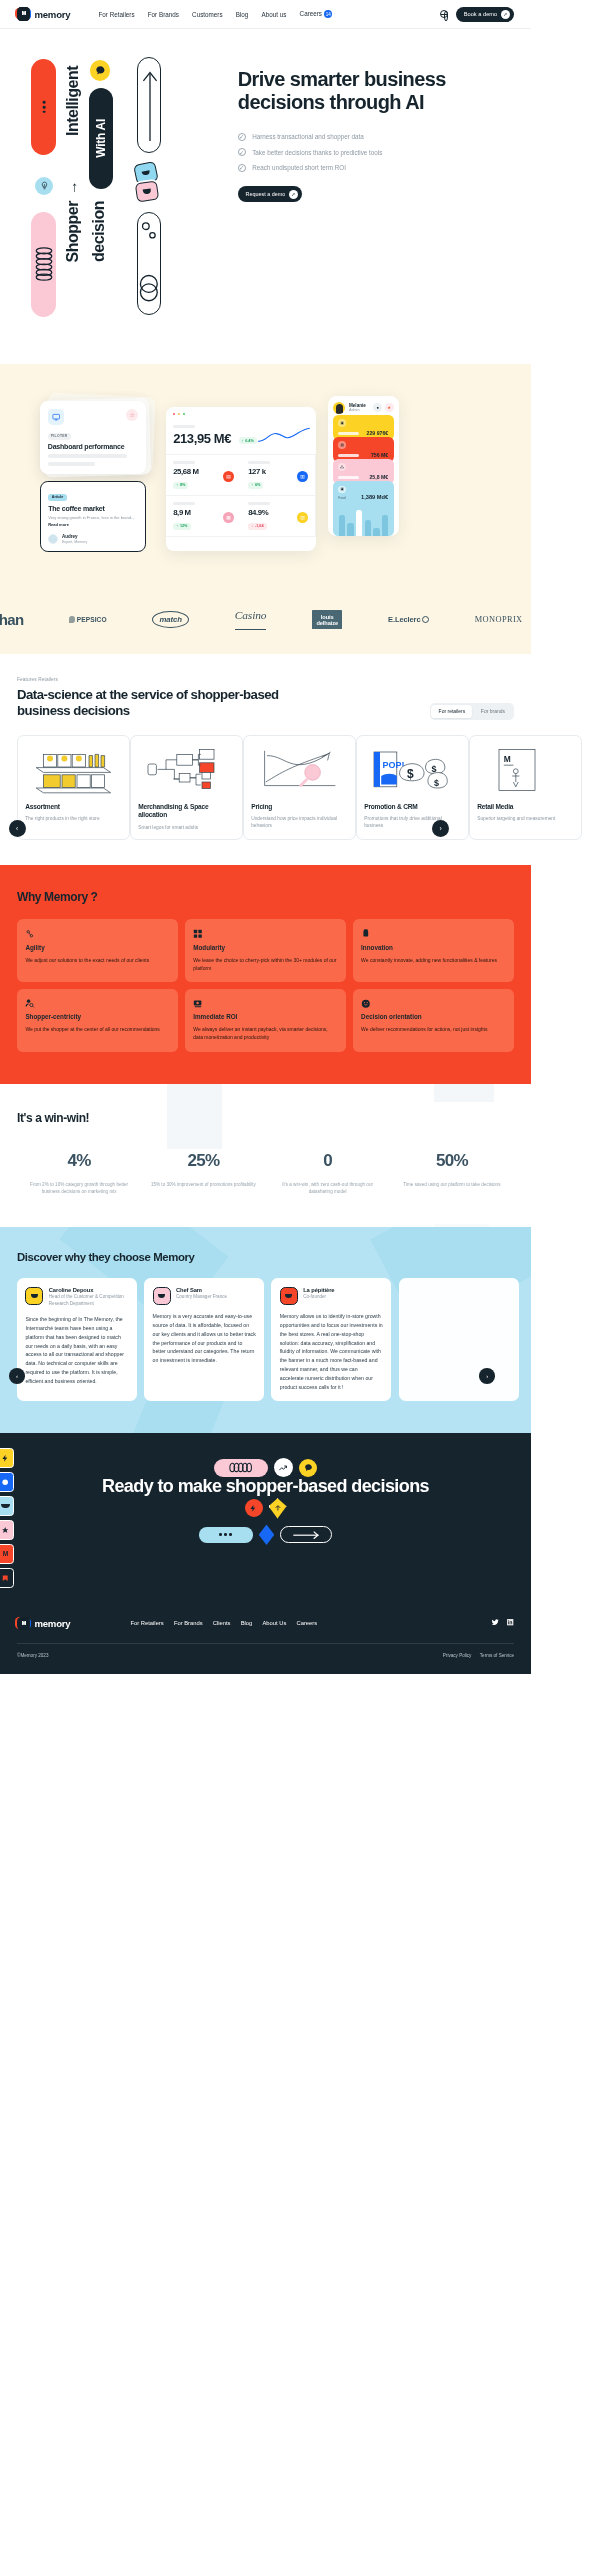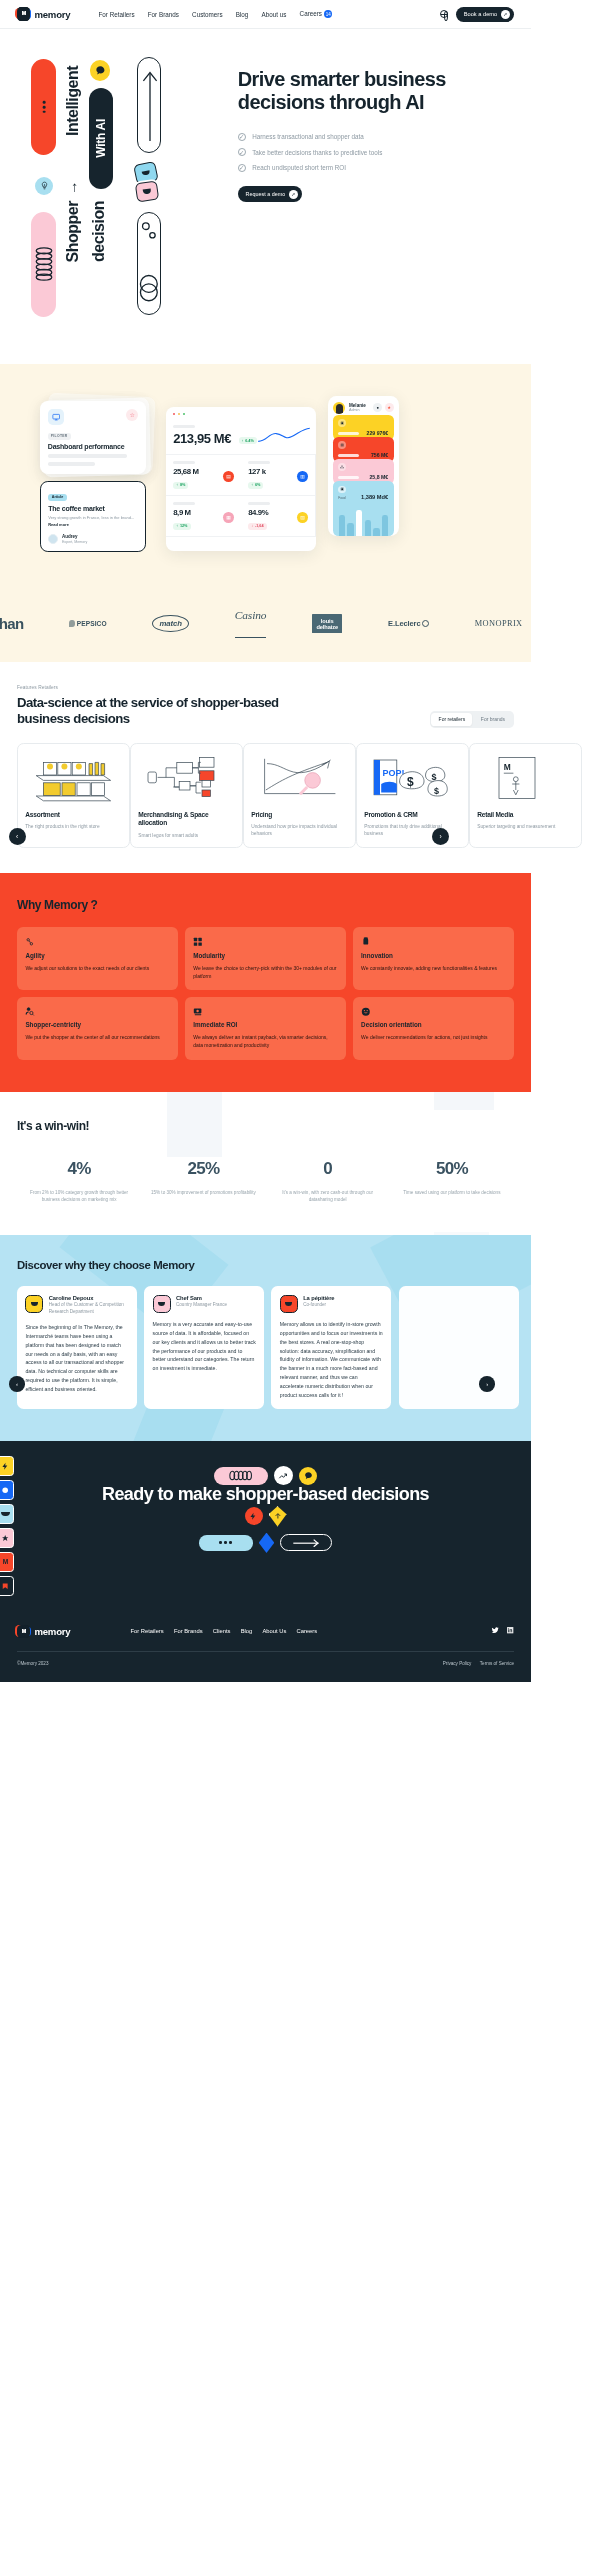--- a/index.html
+++ b/index.html
@@ -169,21 +169,21 @@
 
   
   .logos { background:#fdf6e5; padding:4.8px 0 24px; }
   .logos-row { display:flex; align-items:center; justify-content:space-between;
                padding:0 8.4px; color:#2f4a58; }
   .logo { font-size:7.8px; letter-spacing:-0.1px; opacity:.95; white-space:nowrap; }
   .lg-auchan { font-weight:700; font-size:15px; letter-spacing:-0.6px; margin-left:-9.6px;}
   .lg-pepsi { font-weight:800; font-size:6.6px; letter-spacing:0.1px; display:flex;align-items:center;gap:1.8px;}
   .lg-pepsi::before{content:"";width:5.4px;height:6.6px;border-radius:50% 50% 50% 0;background:#2f4a58;display:inline-block;opacity:.55;}
   .lg-cora { border:1.4px solid #2f4a58; border-radius:50%; padding:3px 6px; font-weight:700; font-size:7.8px; font-style:italic;}
-  .lg-casino { font-family:"Liberation Serif", serif; font-style:italic; font-size:11.4px; border-bottom:1px solid #2f4a58; padding-bottom:16px;}
+  .lg-casino { font-family:"Liberation Serif", serif; font-style:italic; font-size:11.4px; border-bottom:1px solid #2f4a58; padding-bottom:8px;}
   .lg-delhaize { background:#41616f;color:#fff;padding:4.2px 4.2px 3px;border-radius:0.6px;font-size:5.7px;font-weight:700;line-height:1.05;text-align:center;}
   .lg-leclerc { font-weight:700;font-size:7.5px;display:flex;align-items:center;gap:1.2px;}
   .lg-leclerc i { width:7.2px;height:7.2px;border:1px solid #2f4a58;border-radius:50%;display:inline-block;}
   .lg-monoprix { font-family:"Liberation Serif", serif; font-size:8.4px; letter-spacing:0.4px; }
 
   
   .features { padding:23px 17px 25px; background:#fff; }
   .eyebrow { font-size:4.8px; color:#8d99a2; letter-spacing:0.1px; }
   .feat-head { display:flex; align-items:flex-end; justify-content:space-between; }
   .feat-h2 { font-size:13.2px; font-weight:700; letter-spacing:-0.5px; line-height:1.25; max-width:265px; margin-top:4.8px;}

